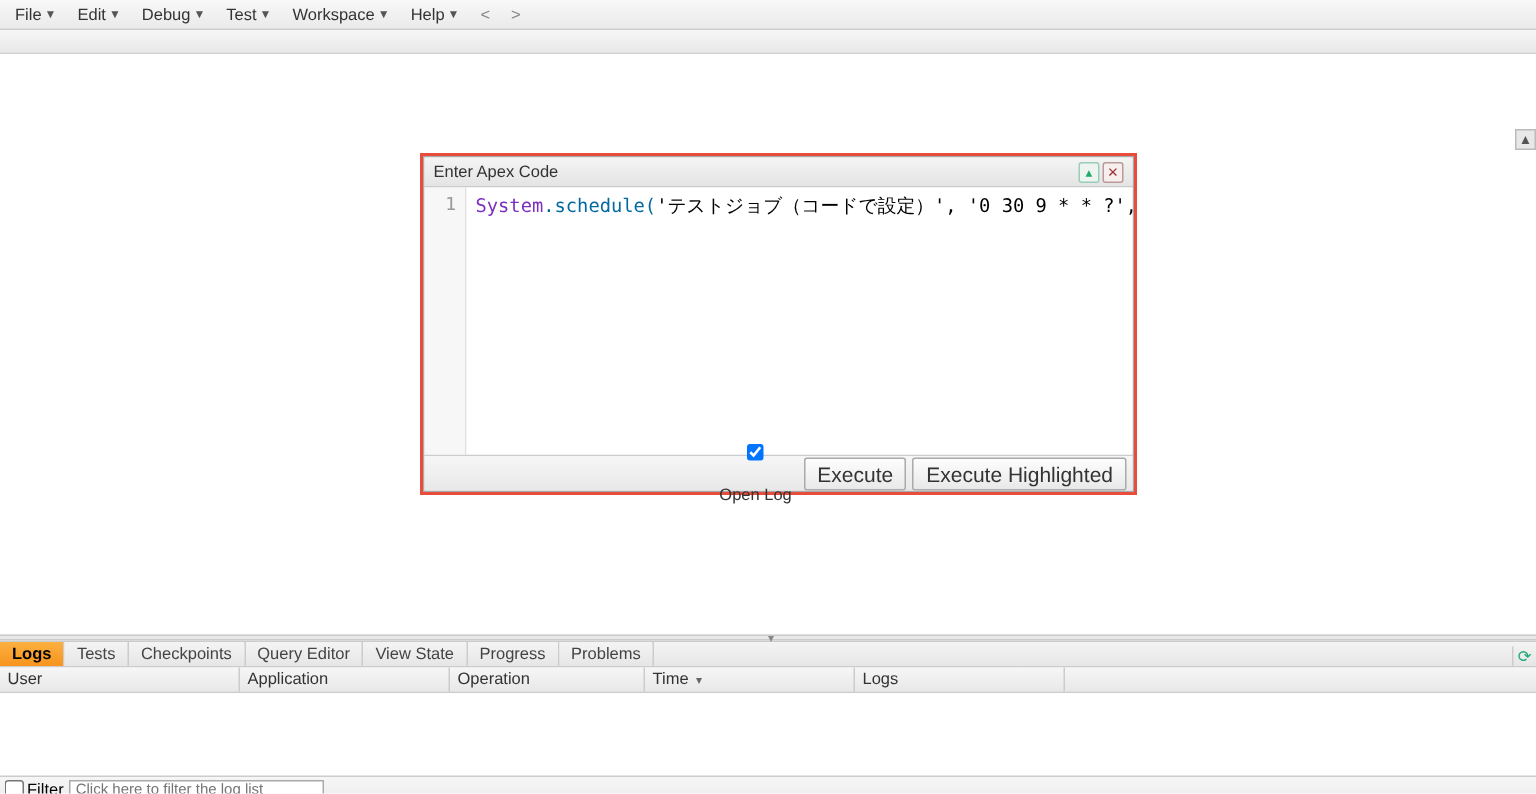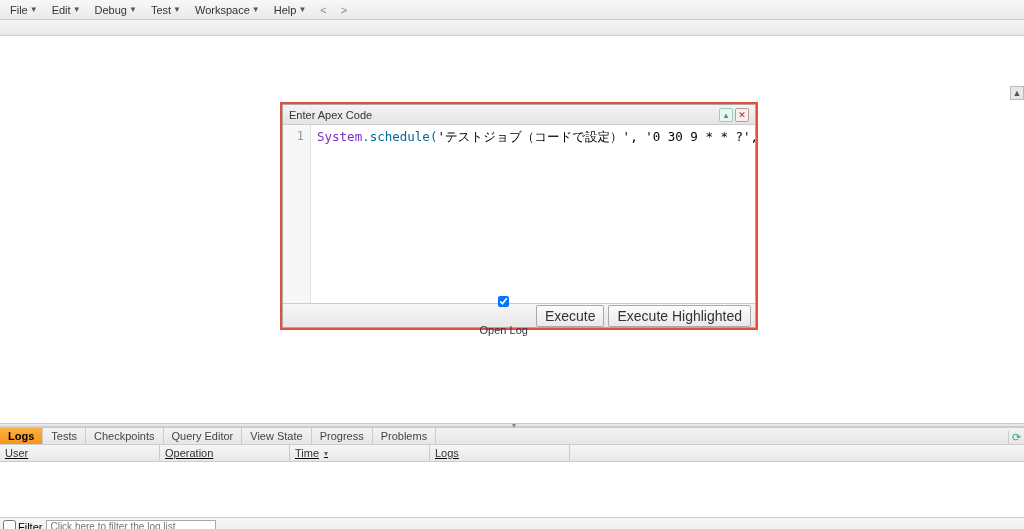--- a/index.html
+++ b/index.html
@@ -24,21 +24,21 @@
   .tok-str { color: #000000; }
   .modal-footer { height: 24px; background: linear-gradient(#f6f6f6,#e8e8e8); border-top: 1px solid #ccc; display:flex; align-items:center; justify-content:flex-end; padding: 0 4px; gap:4px; }
   .chk { display:flex; align-items:center; gap:17px; margin-right:4px; color:#333;flex-direction:column;}
   .chk input { width:11px; height:11px; }
   .btn { border: 1px solid #aaa; background: linear-gradient(#fdfdfd,#e9e9e9); padding: 2px 8px; font-size: 14px; border-radius: 2px; cursor:pointer; color:#333;}
   .tabs-row { height: 18px; background: linear-gradient(#f4f4f4,#e6e6e6); border-top: 1px solid #ccc; border-bottom: 1px solid #ccc; display:flex; align-items:flex-end; }
   .tab { padding: 2px 8px; border-right: 1px solid #ccc; color:#444; display:flex; align-items:center; cursor:pointer; background: linear-gradient(#f4f4f4,#e6e6e6);}
   .tab.active { background: linear-gradient(#fbb040,#f7941e); color:#000; font-weight:bold;}
   .tabs-row .spacer { flex:1; }
   .refresh { width:16px; display:flex; align-items:center; justify-content:center; color:#2a7; cursor:pointer; border-left: 1px solid #ccc;}
-  .table-head { height: 17px; display:flex; border-bottom: 1px solid #ccc; background: linear-gradient(#f6f6f6,#e8e8e8); text-decoration: underline;}
+  .table-head { height: 17px; display:flex; border-bottom: 1px solid #ccc; background: linear-gradient(#f6f6f6,#e8e8e8);}
   .th { border-right: 1px solid #ccc; padding: 2px 5px; color:#333; display:flex; align-items:center; gap:3px; overflow:hidden;}
   .th.sort::after { content:'▾'; font-size:8px; color:#666; margin-left:2px;}
   .table-body { height: 55px; background:#fff; }
   .filter-row { height: 18px; border-top: 1px solid #ccc; background: linear-gradient(#f6f6f6,#ececec); display:flex; align-items:center; padding: 0 3px; gap:4px;}
   .filter-row input[type=text] { height: 14px; font-size: 10px; padding: 0 3px; border:1px solid #aaa; width: 170px; background:#fff;}
   .filter-row .fchk { display:flex; align-items:center; gap:2px;}
   .resizer { height: 4px; background: #e8e8e8; border-top:1px solid #ccc; border-bottom:1px solid #ccc; position:relative;}
   .resizer::after { content:'▾'; position:absolute; left:50%; top:-3px; font-size:8px; color:#888;}
 </style>
 </head>
@@ -110,20 +110,21 @@
   <div class="tab">Query Editor</div>
   <div class="tab">View State</div>
   <div class="tab">Progress</div>
   <div class="tab">Problems</div>
   <div class="spacer"></div>
   <div class="refresh">⟳</div>
 </div>
 
 <div class="table-head">
   <div class="th" style="width:160px">User</div>
+  <div class="th" style="width:140px">Application</div>
   <div class="th" style="width:130px">Operation</div>
   <div class="th sort" style="width:140px">Time</div>
   <div class="th" style="width:140px">Logs</div>
 </div>
 <div class="table-body"></div>
 
 <div class="filter-row">
   <label class="fchk">
     <input type="checkbox" style="">
     <span>Filter</span>

